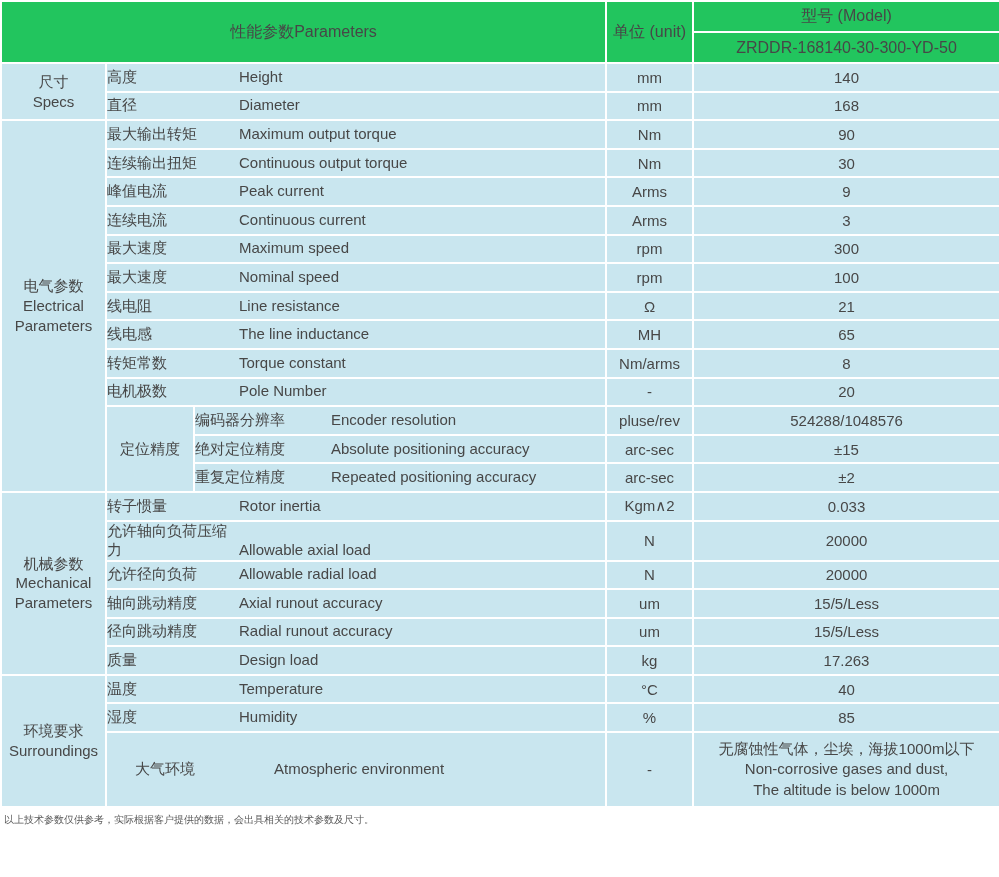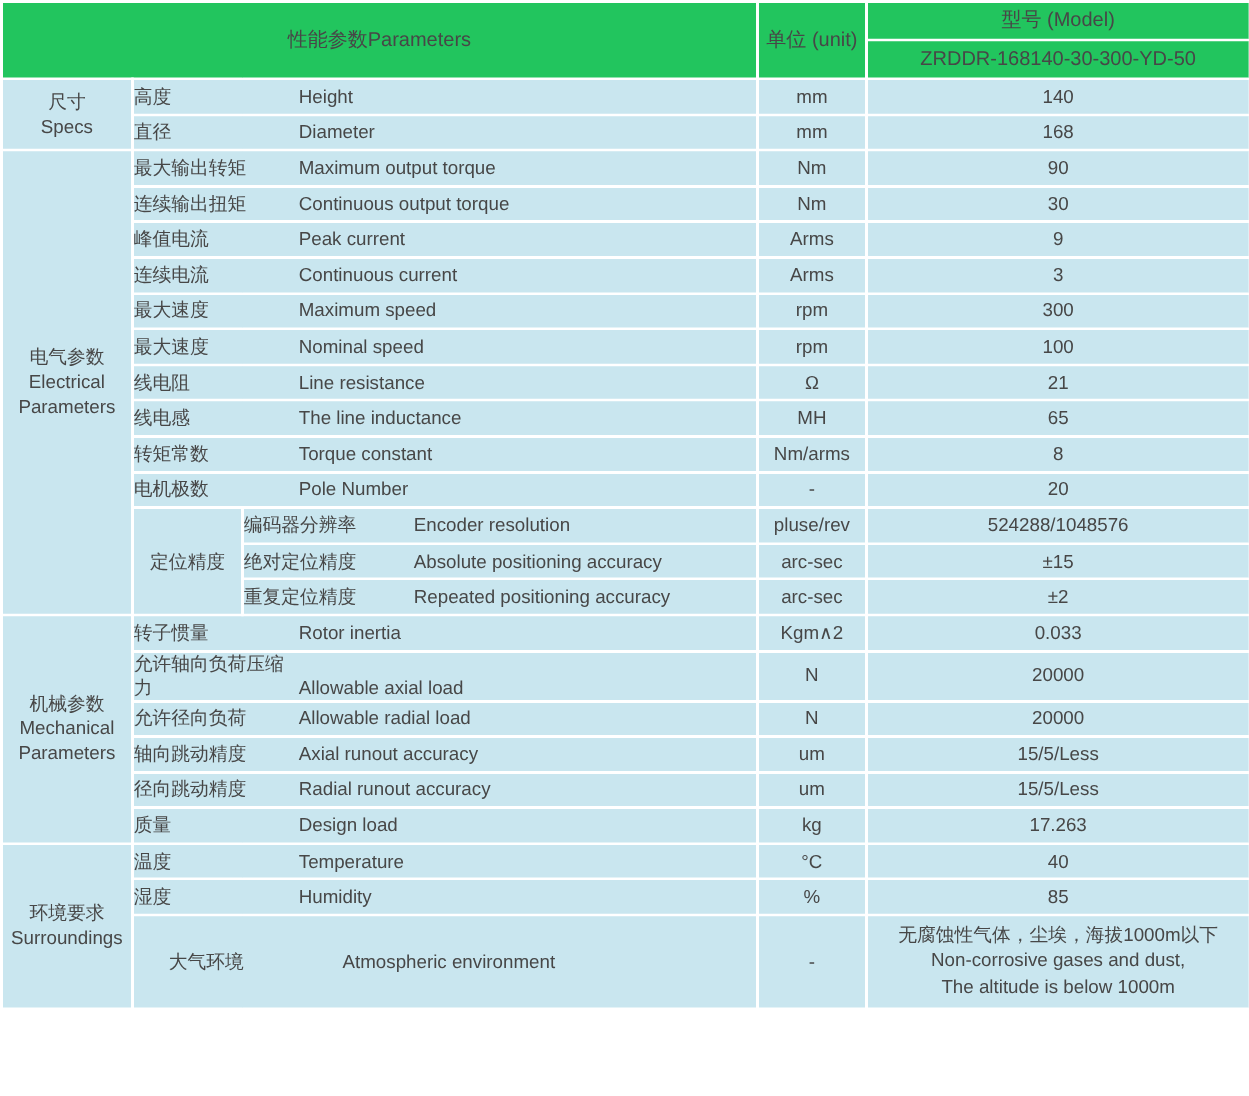--- a/index.html
+++ b/index.html
@@ -256,13 +256,14 @@
       <td class="val-lines">
         <div>无腐蚀性气体，尘埃，海拔1000m以下</div>
         <div>Non-corrosive gases and dust,</div>
         <div>The altitude is below 1000m</div>
       </td>
     </tr>
   </tbody>
 </table>
 
 <div class="foot">
+  <div class="cn-line">以上技术参数仅供参考，实际根据客户提供的数据，会出具相关的技术参数及尺寸。</div>
 </div>
 
 </body></html>

